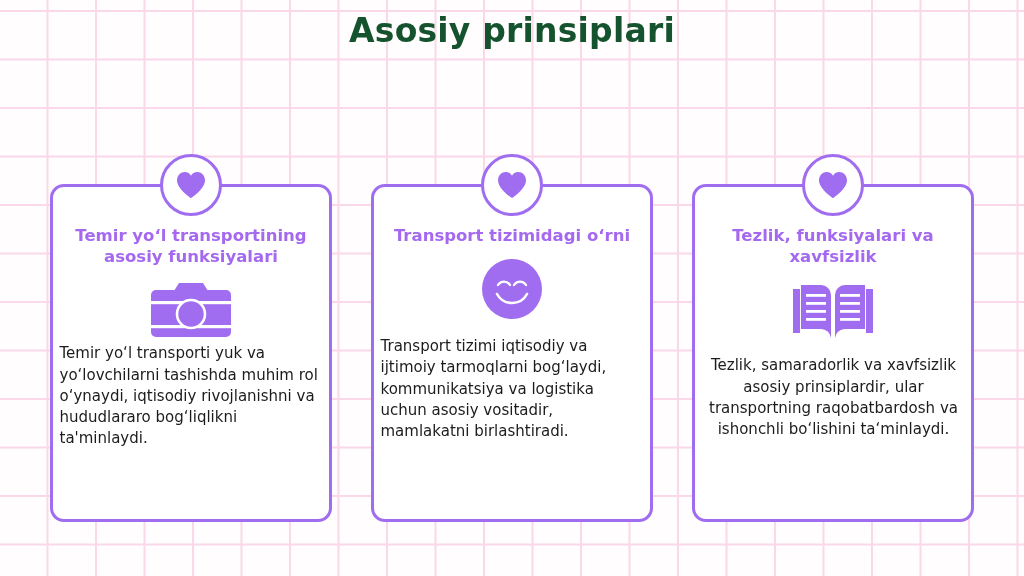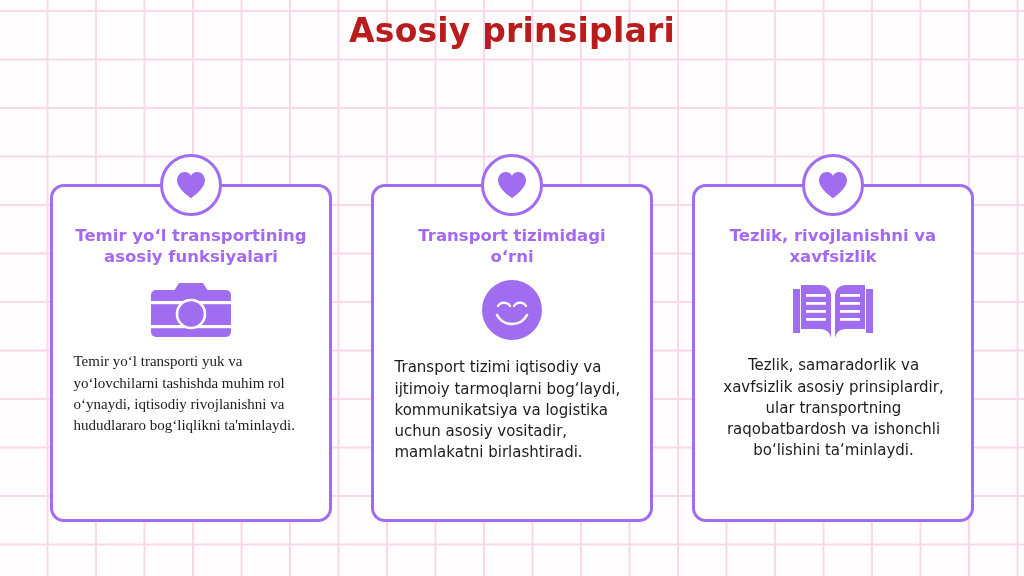--- a/index.html
+++ b/index.html
@@ -31,21 +31,21 @@
 
   
   #page-title {
     position: absolute;
     top: 11px;
     left: 0;
     width: 1024px;
     text-align: center;
     font-size: 33px;
     font-weight: bold;
-    color: #b91c1c;
+    color: #14532d;
     letter-spacing: 0.2px;
     z-index: 5;
     font-family: "DejaVu Sans", sans-serif;
   }
 
   
   #cards {
     position: absolute;
     top: 184px;
     left: 50px;
@@ -57,21 +57,21 @@
   }
 
   .card {
     position: relative;
     width: 282px;
     height: 338px;
     box-sizing: border-box;
     background: #ffffff;
     border: 3px solid #a06cf0;
     border-radius: 14px;
-    padding: 0 20px;
+    padding: 0 6px;
     display: flex;
     flex-direction: column;
     align-items: center;
   }
 
   
   .badge {
     position: absolute;
     top: -33px;
     left: 50%;
@@ -114,21 +114,21 @@
   .card-body {
     margin-top: 14px;
     width: 100%;
     font-size: 15px;
     line-height: 1.42;
     color: #1c1c1c;
     text-align: left;
     font-family: "DejaVu Sans", sans-serif;
     padding-left: 1px;
   }
-  .card--c1 .card-body { margin-top: 8px; font-family: Liberation Serif, serif; }
+  .card--c1 .card-body { margin-top: 0; }
   .card--c2 .card-body { }
   .card--c3 .card-body { margin-top: 10px; text-align: center; }
 </style>
 </head>
 <body>
 
 <div id="grid-bg"></div>
 
 <div id="page-title">Asosiy prinsiplari</div>
 
@@ -187,21 +187,21 @@
 
   <div class="card card--c3">
     <div class="badge">
       <span>
         <svg width="30" height="28" viewBox="0 0 32 30" aria-hidden="true">
           <path d="M16 29 C16 29 1 19.2 1 9.8 C1 4.6 5 1 9.3 1 C12.4 1 14.9 2.8 16 5.2 C17.1 2.8 19.6 1 22.7 1 C27 1 31 4.6 31 9.8 C31 19.2 16 29 16 29 Z" fill="#a06cf0"></path>
         </svg>
       </span>
     </div>
 
-    <div class="card-title">Tezlik, rivojlanishni va xavfsizlik</div>
+    <div class="card-title">Tezlik, funksiyalari va xavfsizlik</div>
 
     <div class="card-icon">
       <span>
         <svg width="80" height="58" viewBox="0 0 80 58" aria-hidden="true">
           <rect x="0" y="6" width="7" height="44" fill="#a06cf0"></rect>
           <rect x="73" y="6" width="7" height="44" fill="#a06cf0"></rect>
           <path d="M8 2 h20 a10 10 0 0 1 10 10 v43 a10 10 0 0 0 -10 -9 h-20 z" fill="#a06cf0"></path>
           <path d="M72 2 h-20 a10 10 0 0 0 -10 10 v43 a10 10 0 0 1 10 -9 h20 z" fill="#a06cf0"></path>
           <rect x="13" y="11" width="20" height="2.8" fill="#ffffff"></rect>
           <rect x="13" y="19" width="20" height="2.8" fill="#ffffff"></rect>

